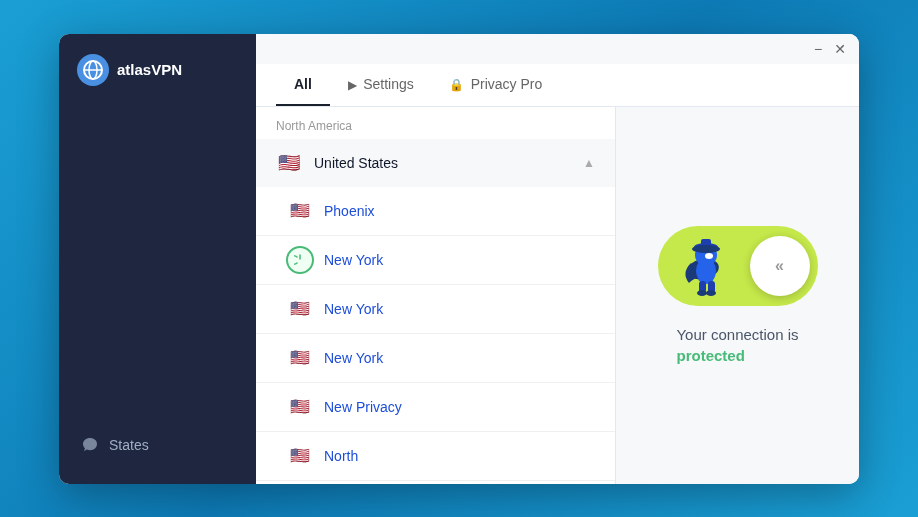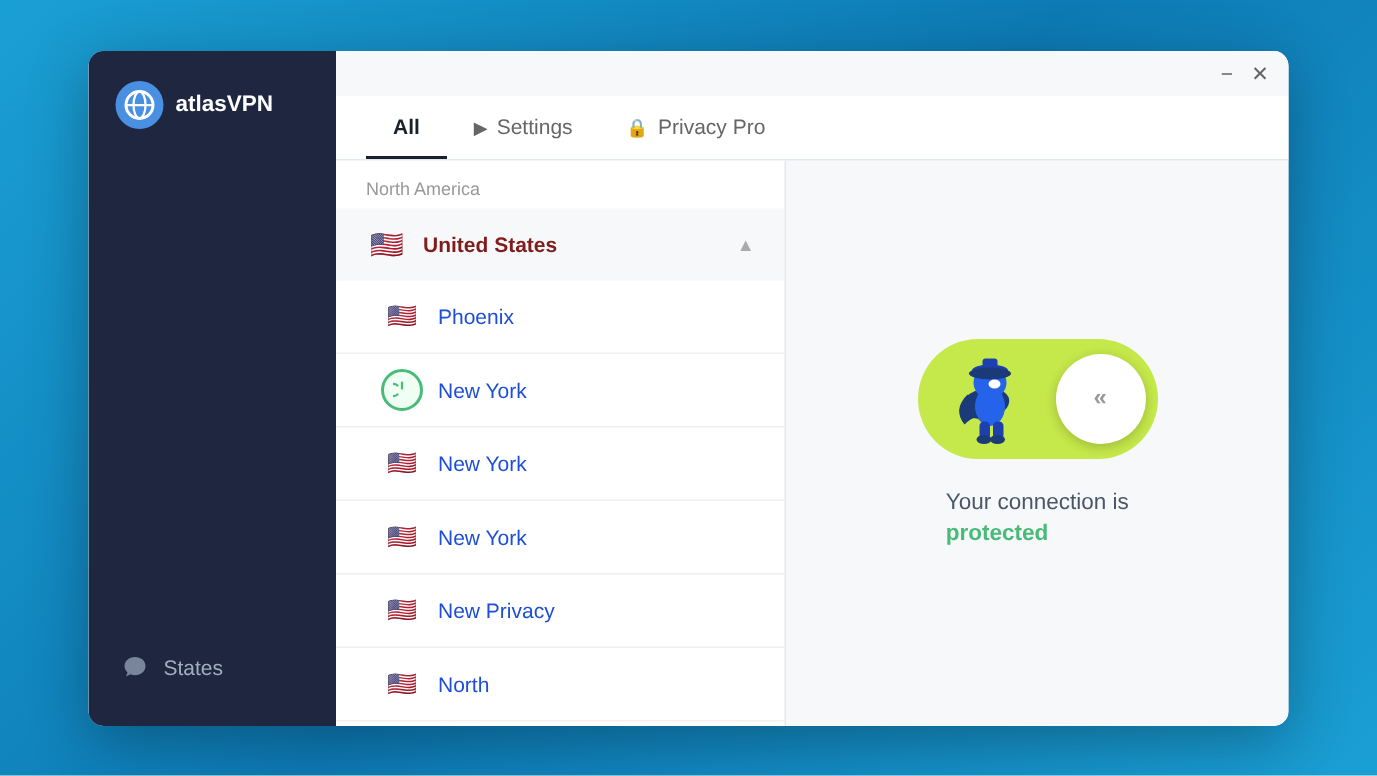--- a/index.html
+++ b/index.html
@@ -17,21 +17,21 @@
       width: 800px;
       height: 450px;
       background: #fff;
       border-radius: 10px;
       display: flex;
       overflow: hidden;
       box-shadow: 0 10px 40px rgba(0,0,0,0.3);
     }
     
     .sidebar {
-      width: 165px;
+      width: 197px;
       background: #1e2640;
       display: flex;
       flex-direction: column;
       padding: 20px 0;
       flex-shrink: 0;
     }
     .logo-area {
       display: flex;
       align-items: center;
       padding: 0 18px 30px 18px;
@@ -142,21 +142,21 @@
       font-size: 12px;
     }
     
     .content-area {
       display: flex;
       flex: 1;
       overflow: hidden;
     }
     
     .server-list {
-      width: 300px;
+      width: 360px;
       overflow-y: auto;
       background: white;
       border-right: 1px solid #e2e8f0;
     }
     .server-list::-webkit-scrollbar {
       width: 4px;
     }
     .server-list::-webkit-scrollbar-track {
       background: #f1f1f1;
     }
@@ -188,22 +188,22 @@
       height: 28px;
       border-radius: 50%;
       overflow: hidden;
       display: flex;
       align-items: center;
       justify-content: center;
       font-size: 18px;
     }
     .country-name {
       font-size: 14px;
-      font-weight: 700;
-      color: #7f1d1d;
+      font-weight: 400;
+      color: #0f172a;
     }
     .collapse-icon {
       color: #aaa;
       font-size: 12px;
     }
     .server-row {
       display: flex;
       align-items: center;
       padding: 10px 20px 10px 30px;
       cursor: pointer;

